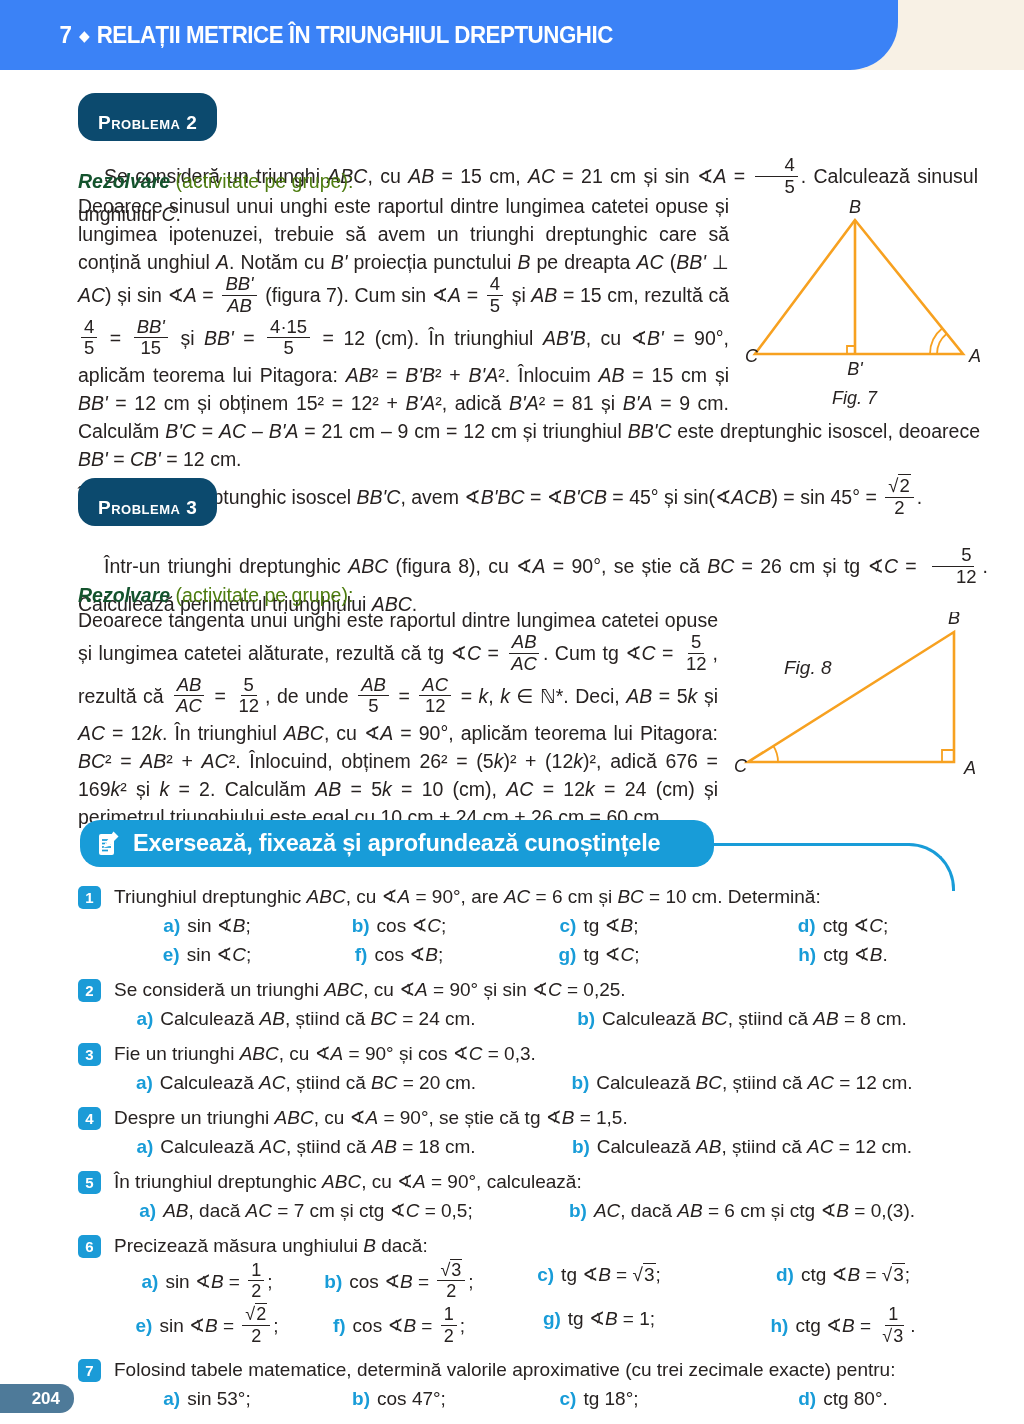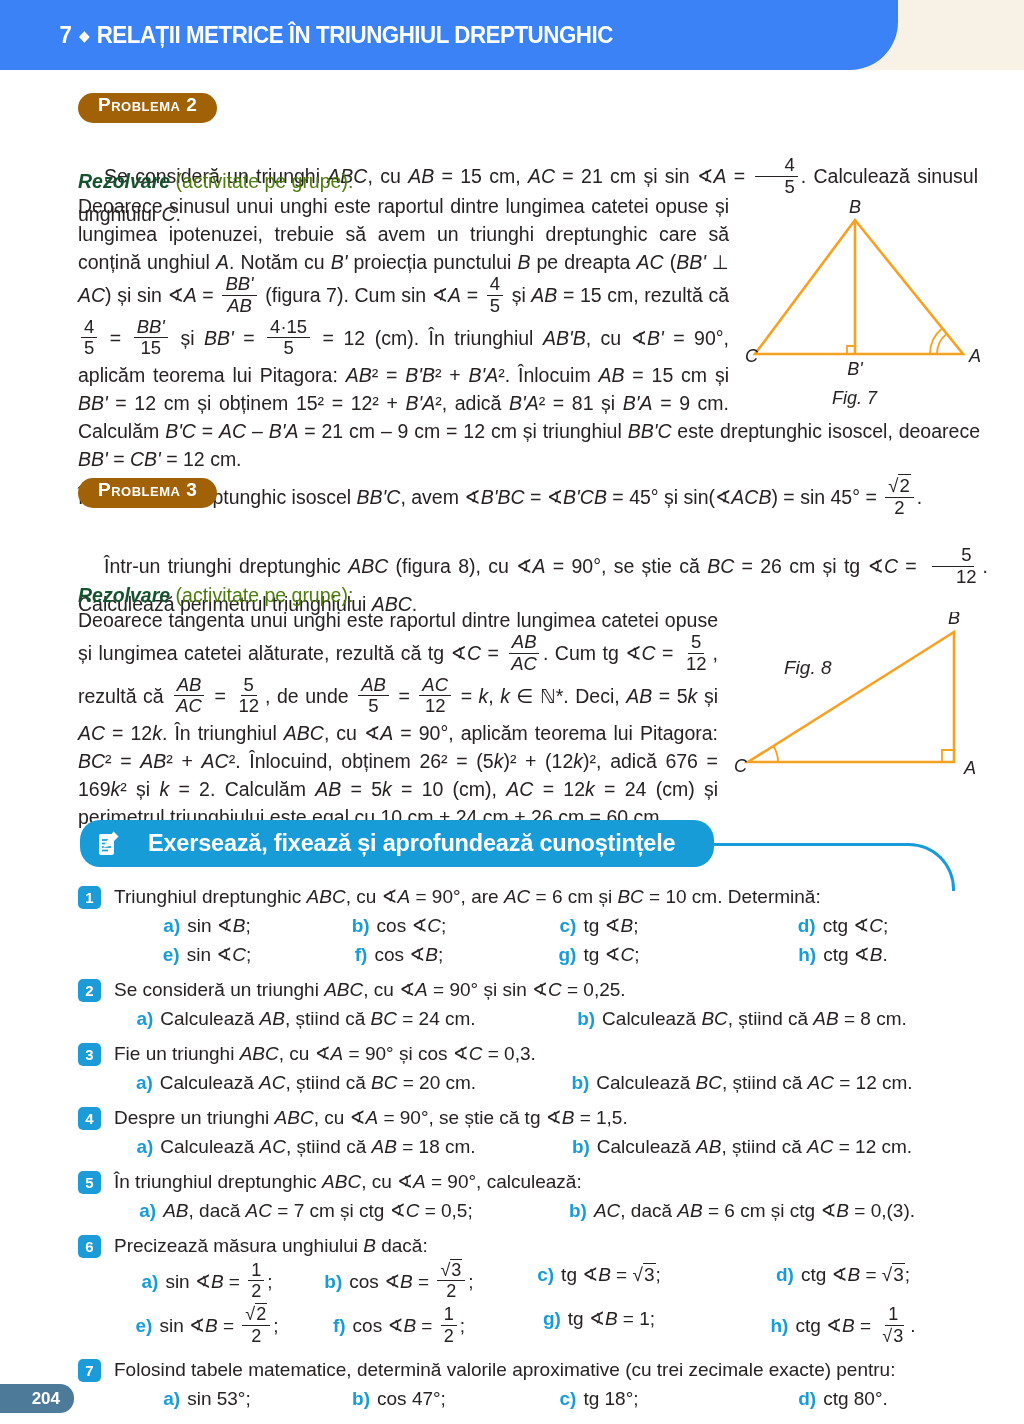--- a/index.html
+++ b/index.html
@@ -7,41 +7,41 @@
        font-family:"Liberation Sans","DejaVu Sans",sans-serif;color:#272221;}
   .abs{position:absolute;}
   
   #creamstrip{left:0;top:0;width:1024px;height:70px;background:#f8f1e5;}
   #headerband{left:0;top:0;width:898px;height:70px;background:#3b82f6;
       border-bottom-right-radius:48px;display:flex;align-items:center;}
   #headertitle{color:#fff;font-weight:bold;font-size:24px;letter-spacing:-0.5px;
       padding-left:64px;transform:scaleX(0.93);transform-origin:left center;white-space:nowrap;}
   #headertitle .dia{font-size:15px;vertical-align:2px;padding:0 8px;}
   
-  .pbadge{background:#a16207;color:#fff;border-radius:17px;padding:1px 20px 7px 20px;
+  .pbadge{background:#0c4a6e;color:#fff;border-radius:17px;padding:19px 20px 7px 20px;
       font-weight:bold;font-size:19px;font-variant:small-caps;letter-spacing:.5px;display:inline-block;}
   
   .stmt{font-size:19.5px;line-height:28px;text-align:justify;text-indent:26px;margin-top:29px;}
   .sol{font-size:19.5px;line-height:28px;text-align:justify;}
   .rez{font-size:19.5px;}
   .rlabel{color:#14532d;font-weight:bold;font-style:italic;}
   .rnote{color:#4d7c0f;}
   
   .frac{display:inline-flex;flex-direction:column;align-items:center;vertical-align:middle;
       margin:0 3px;line-height:1.12;font-size:0.95em;position:relative;top:-2px;}
   .fn{padding:0 3px;border-bottom:1.7px solid #272221;}
   .fd{padding:0 3px;}
   .sq .sqv{border-top:1.7px solid currentColor;padding:0 1px;}
   
   .figwrap{float:right;margin:6px 0 4px 16px;}
   .figcap{font-style:italic;font-size:18px;text-align:center;margin-top:2px;transform:translateX(-8px);}
   
   #banner{left:80px;top:820px;width:634px;height:47px;background:#189cd8;border-radius:20px;
       display:flex;align-items:center;color:#fff;}
-  #bannertitle{font-size:23.5px;font-weight:bold;margin-left:24px;letter-spacing:-0.2px;}
+  #bannertitle{font-size:23.5px;font-weight:bold;margin-left:9px;letter-spacing:-0.2px;}
   #bannericon{margin-left:14px;display:flex;}
   #swoosh{left:700px;top:843px;width:252px;height:45px;
       border-top:3px solid #189cd8;border-right:3px solid #189cd8;border-top-right-radius:46px;}
   
   #exlist{left:78px;top:884px;width:908px;display:flex;flex-direction:column;gap:9px;}
   .exhead{display:flex;align-items:flex-start;}
   .exnum{flex:0 0 auto;width:23px;height:23px;background:#1b9bd7;color:#fff;border-radius:5px;
       font-weight:bold;font-size:15px;display:flex;align-items:center;justify-content:center;margin-top:2px;}
   .extext{margin-left:13px;font-size:19px;line-height:26px;}
   .items{margin-left:36px;margin-top:3px;display:grid;font-size:19px;line-height:26px;row-gap:3px;}

